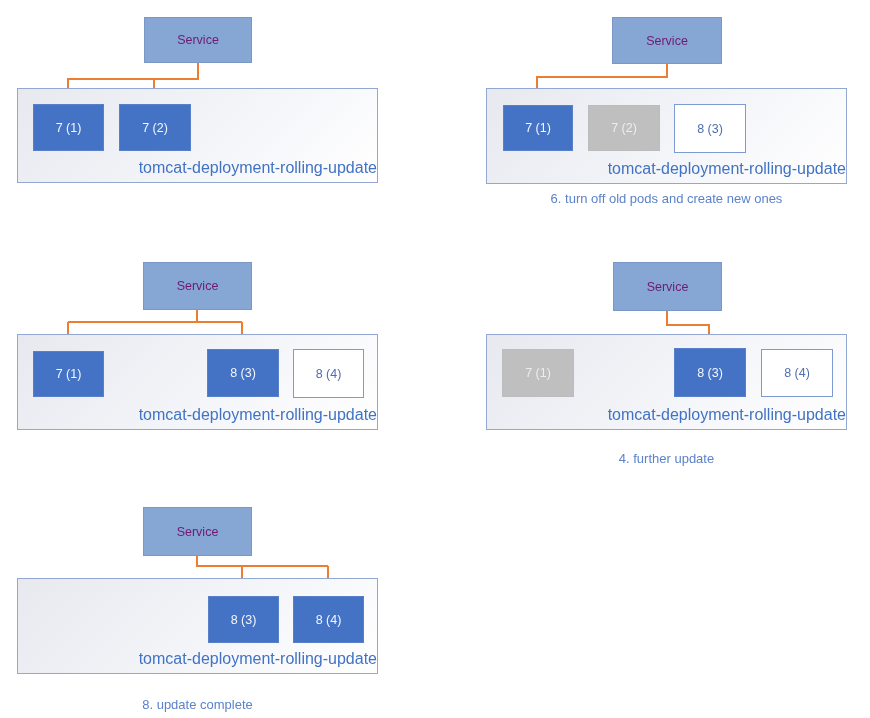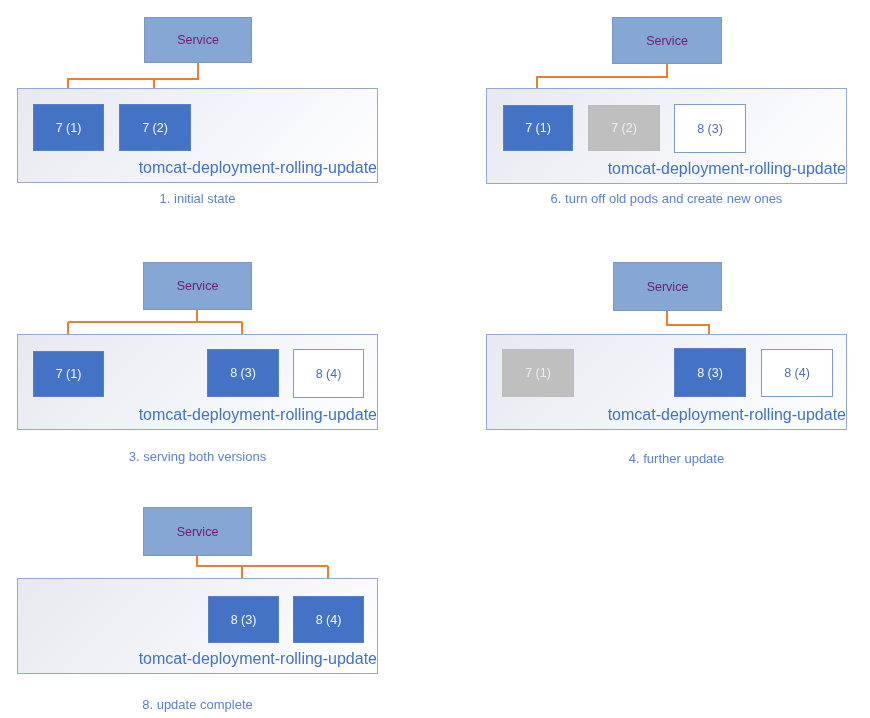--- a/index.html
+++ b/index.html
@@ -65,21 +65,20 @@
   </svg>
   <div class="deployment" style="left:17px;top:88px;width:361px;height:95px;">
     <div class="pod pod--active" style="left:15px;top:15px;width:71px;height:47px;">
       <span>7 (1)</span>
     </div>
     <div class="pod pod--active" style="left:101px;top:15px;width:72px;height:47px;">
       <span>7 (2)</span>
     </div>
     <div class="deploy-label">tomcat-deployment-rolling-update</div>
   </div>
-  <div class="caption" style="left:17px;top:191px;width:361px;">1. initial state</div>
 </div>
 
 <div class="panel" style="left:435px;top:0;width:435px;height:240px;">
   <div class="service" style="left:177px;top:17px;width:110px;height:47px;">
     <span>Service</span>
   </div>
   <svg class="arrows" width="435" height="240" viewBox="0 0 435 240">
     <path d="M232,64 V77 H102 V95" fill="none" stroke="#ed7d31" stroke-width="2"></path>
     <polygon points="96,95 108,95 102,103" fill="#ed7d31"></polygon>
   </svg>
@@ -112,21 +111,20 @@
       <span>7 (1)</span>
     </div>
     <div class="pod pod--active" style="left:189px;top:14px;width:72px;height:48px;">
       <span>8 (3)</span>
     </div>
     <div class="pod pod--pending" style="left:275px;top:14px;width:71px;height:49px;">
       <span>8 (4)</span>
     </div>
     <div class="deploy-label">tomcat-deployment-rolling-update</div>
   </div>
-  <div class="caption" style="left:17px;top:209px;width:361px;">3. serving both versions</div>
 </div>
 
 <div class="panel" style="left:435px;top:240px;width:435px;height:240px;">
   <div class="service" style="left:178px;top:22px;width:109px;height:49px;">
     <span>Service</span>
   </div>
   <svg class="arrows" width="435" height="240" viewBox="0 0 435 240">
     <path d="M232,71 V85 H274 V99" fill="none" stroke="#ed7d31" stroke-width="2"></path>
     <polygon points="268,99 280,99 274,107" fill="#ed7d31"></polygon>
   </svg>
@@ -135,21 +133,21 @@
       <span>7 (1)</span>
     </div>
     <div class="pod pod--active" style="left:187px;top:13px;width:72px;height:49px;">
       <span>8 (3)</span>
     </div>
     <div class="pod pod--pending" style="left:274px;top:14px;width:72px;height:48px;">
       <span>8 (4)</span>
     </div>
     <div class="deploy-label">tomcat-deployment-rolling-update</div>
   </div>
-  <div class="caption" style="left:61px;top:211px;width:361px;">4. further update</div>
+  <div class="caption" style="left:51px;top:211px;width:361px;">4. further update</div>
 </div>
 
 <div class="panel" style="left:0;top:480px;width:435px;height:238px;">
   <div class="service" style="left:143px;top:27px;width:109px;height:49px;">
     <span>Service</span>
   </div>
   <svg class="arrows" width="435" height="238" viewBox="0 0 435 238">
     <path d="M197,76 V86 H328 M242,86 V107 M328,86 V107" fill="none" stroke="#ed7d31" stroke-width="2"></path>
     <polygon points="236,107 248,107 242,115" fill="#ed7d31"></polygon>
     <polygon points="322,107 334,107 328,115" fill="#ed7d31"></polygon>

